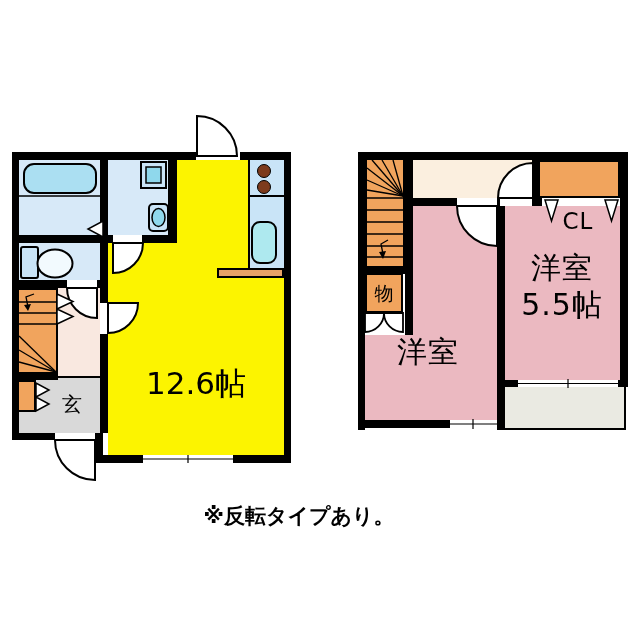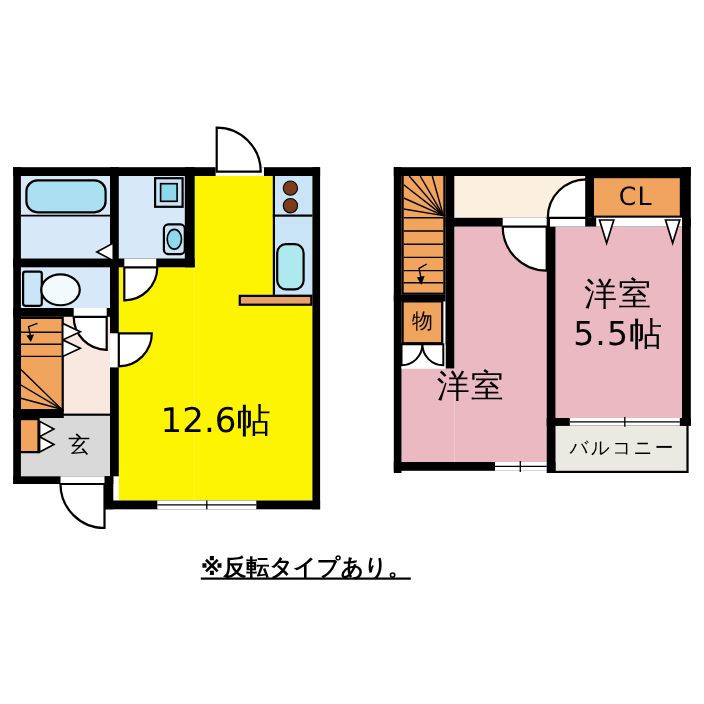--- a/index.html
+++ b/index.html
@@ -17,21 +17,21 @@
   .c-hall2{background:#FBEFDF;}
   .c-genkan{background:#D9D9D9;}
   .c-balcony{background:#EAEAE2;}
   .bordered{border:2px solid #000;box-sizing:border-box;}
   .lbl{position:absolute;transform:translate(-50%,-50%);color:#000;white-space:nowrap;
        text-align:center;line-height:1;}
   .lbl-room{font-size:30px;font-weight:400;letter-spacing:1px;}
   .lbl-ldk{font-size:38px;font-weight:400;letter-spacing:3px;}
   .lbl-ldk-size{font-size:31px;font-weight:400;}
   .lbl-small{font-size:20px;font-weight:400;}
-  .lbl-cl{font-size:23px;font-weight:400;letter-spacing:1px;}
+  .lbl-cl{font-size:23px;font-weight:400;letter-spacing:1px;margin-top:41px;}
   .lbl-balcony{font-size:17px;font-weight:400;letter-spacing:2px;}
   .note{position:absolute;transform:translateX(-50%);font-size:21px;font-weight:600;
         color:#000;white-space:nowrap;}
   svg{position:absolute;left:0;top:0;}
 </style>
 </head>
 <body>
 
 <div id="canvas">
 
@@ -179,17 +179,16 @@
   </svg>
 
   <div class="lbl lbl-ldk-size" style="left:196px;top:383px;text-align:center;">12.6帖</div>
   <div class="lbl lbl-small" style="left:72px;top:404px;">玄</div>
 
   <div class="lbl lbl-room" style="left:428px;top:352px;">洋室</div>
   <div class="lbl lbl-room" style="left:562px;top:268px;">洋室</div>
   <div class="lbl lbl-room" style="left:562px;top:305px;">5.5帖</div>
   <div class="lbl lbl-cl" style="left:578px;top:180px;">CL</div>
   <div class="lbl lbl-small" style="left:384px;top:293px;font-size:19px;">物</div>
-  <div class="lbl lbl-balcony" style="left:566px;top:408px;">バルコニー</div>
 
-  <div class="note" style="left:278px;top:502px;text-decoration:underline;">※反転タイプあり。</div>
+  <div class="note" style="left:299px;top:502px;">※反転タイプあり。</div>
 
 </div>
 
 </body></html>

